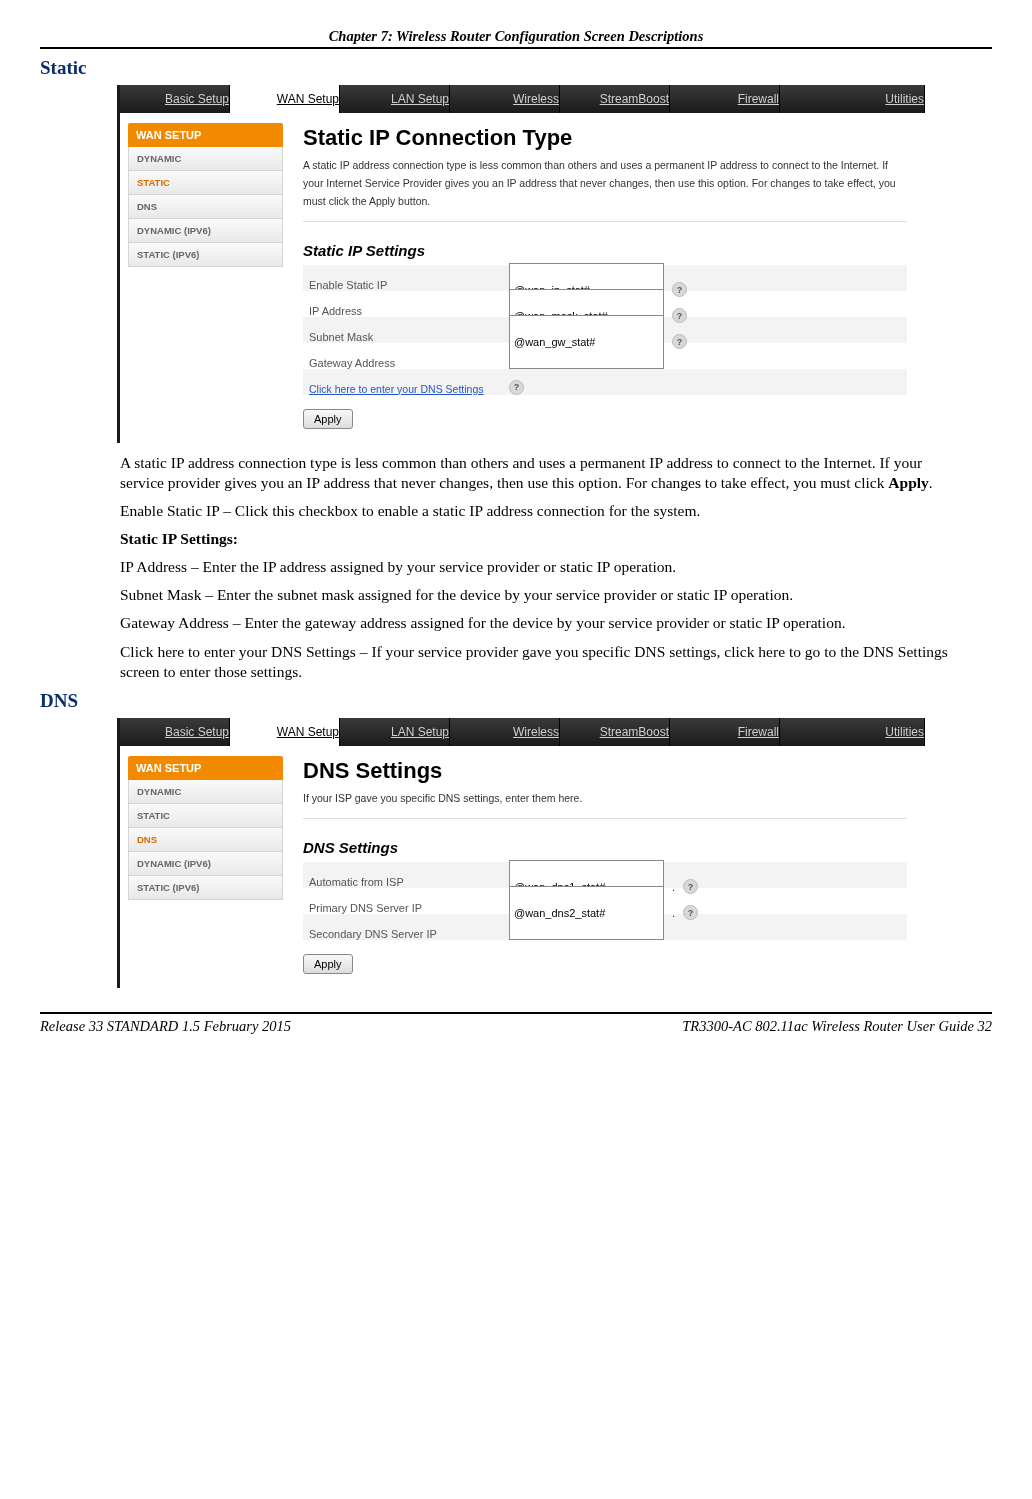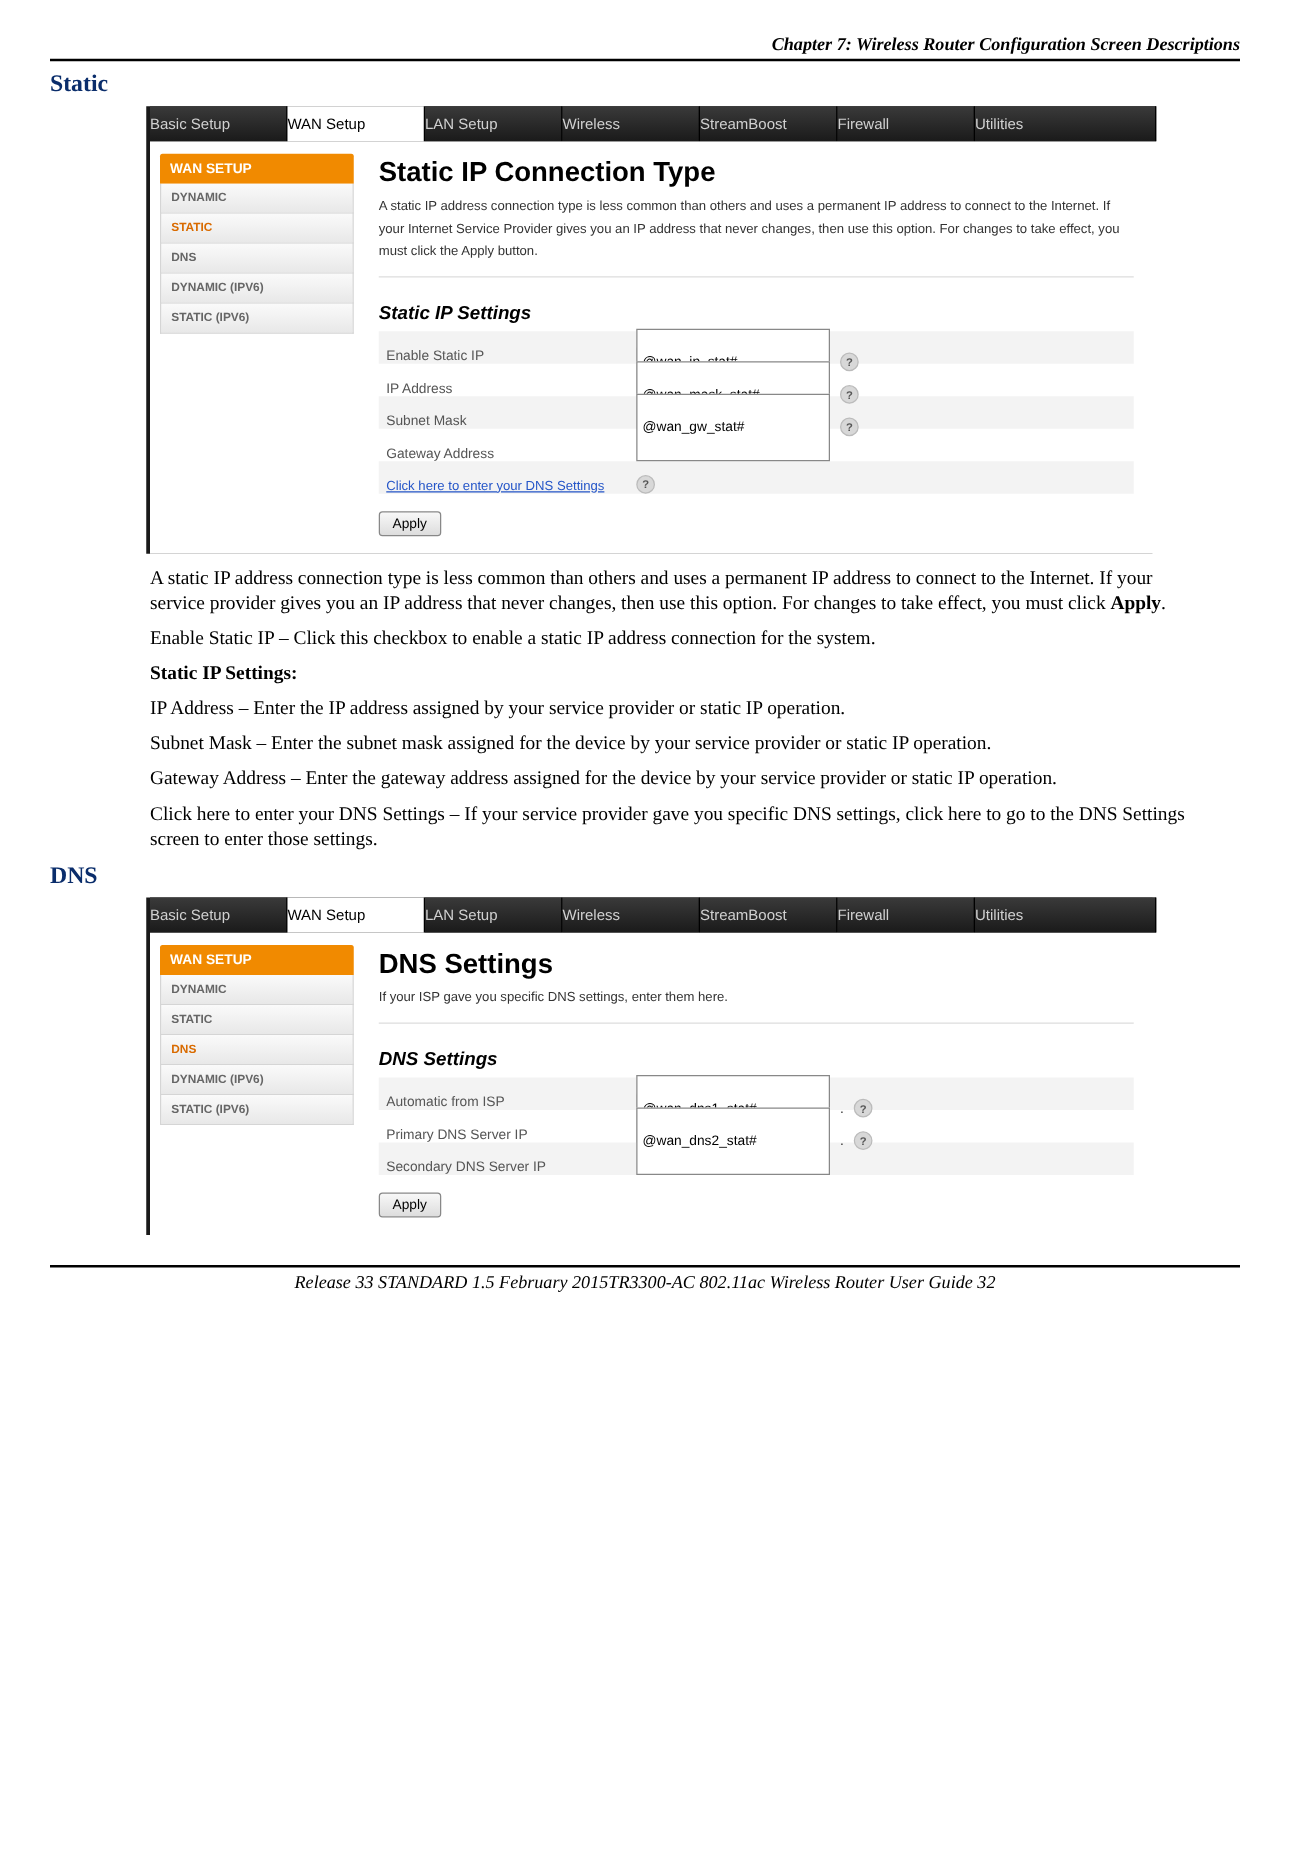--- a/index.html
+++ b/index.html
@@ -4,35 +4,35 @@
 <style>
   body {
     font-family: Georgia, 'Times New Roman', serif;
     margin: 0;
     padding: 28px 40px 18px 40px;
     color: #000;
     font-size: 15.5px;
     background: #fff;
   }
   .page-header {
-    text-align: right;
+    text-align: center;
     font-style: italic;
     font-weight: bold;
     font-size: 14.5px;
     border-bottom: 2px solid #000;
     padding-bottom: 2px;
   }
   .page-footer {
     border-top: 2px solid #000;
     padding-top: 4px;
     margin-top: 24px;
     font-style: italic;
     font-size: 14.5px;
     display: flex;
-    justify-content: center;
+    justify-content: space-between;
   }
   .section-heading {
     color: #0a2d6b;
     font-weight: bold;
     font-size: 19px;
     margin: 8px 0 6px 0;
   }
   .content-block {
     margin: 0 0 0 80px;
     width: 832px;
@@ -56,25 +56,26 @@
   }
   .router-tabs {
     display: flex;
     background: #1a1a1a;
     height: 28px;
     font-size: 12px;
   }
   .router-tab {
     color: #d0d0d0;
     padding: 7px 0;
-    text-align: left;
+    text-align: right;
     width: 109px;
     background: linear-gradient(#3a3a3a,#1a1a1a);
     border-right: 1px solid #000;
     cursor: pointer;
+    text-decoration: underline;
   }
   .router-tab.active {
     background: #fff;
     color: #000;
     font-weight: normal;
   }
   .router-body {
     display: flex;
   }
   .router-sidebar {

